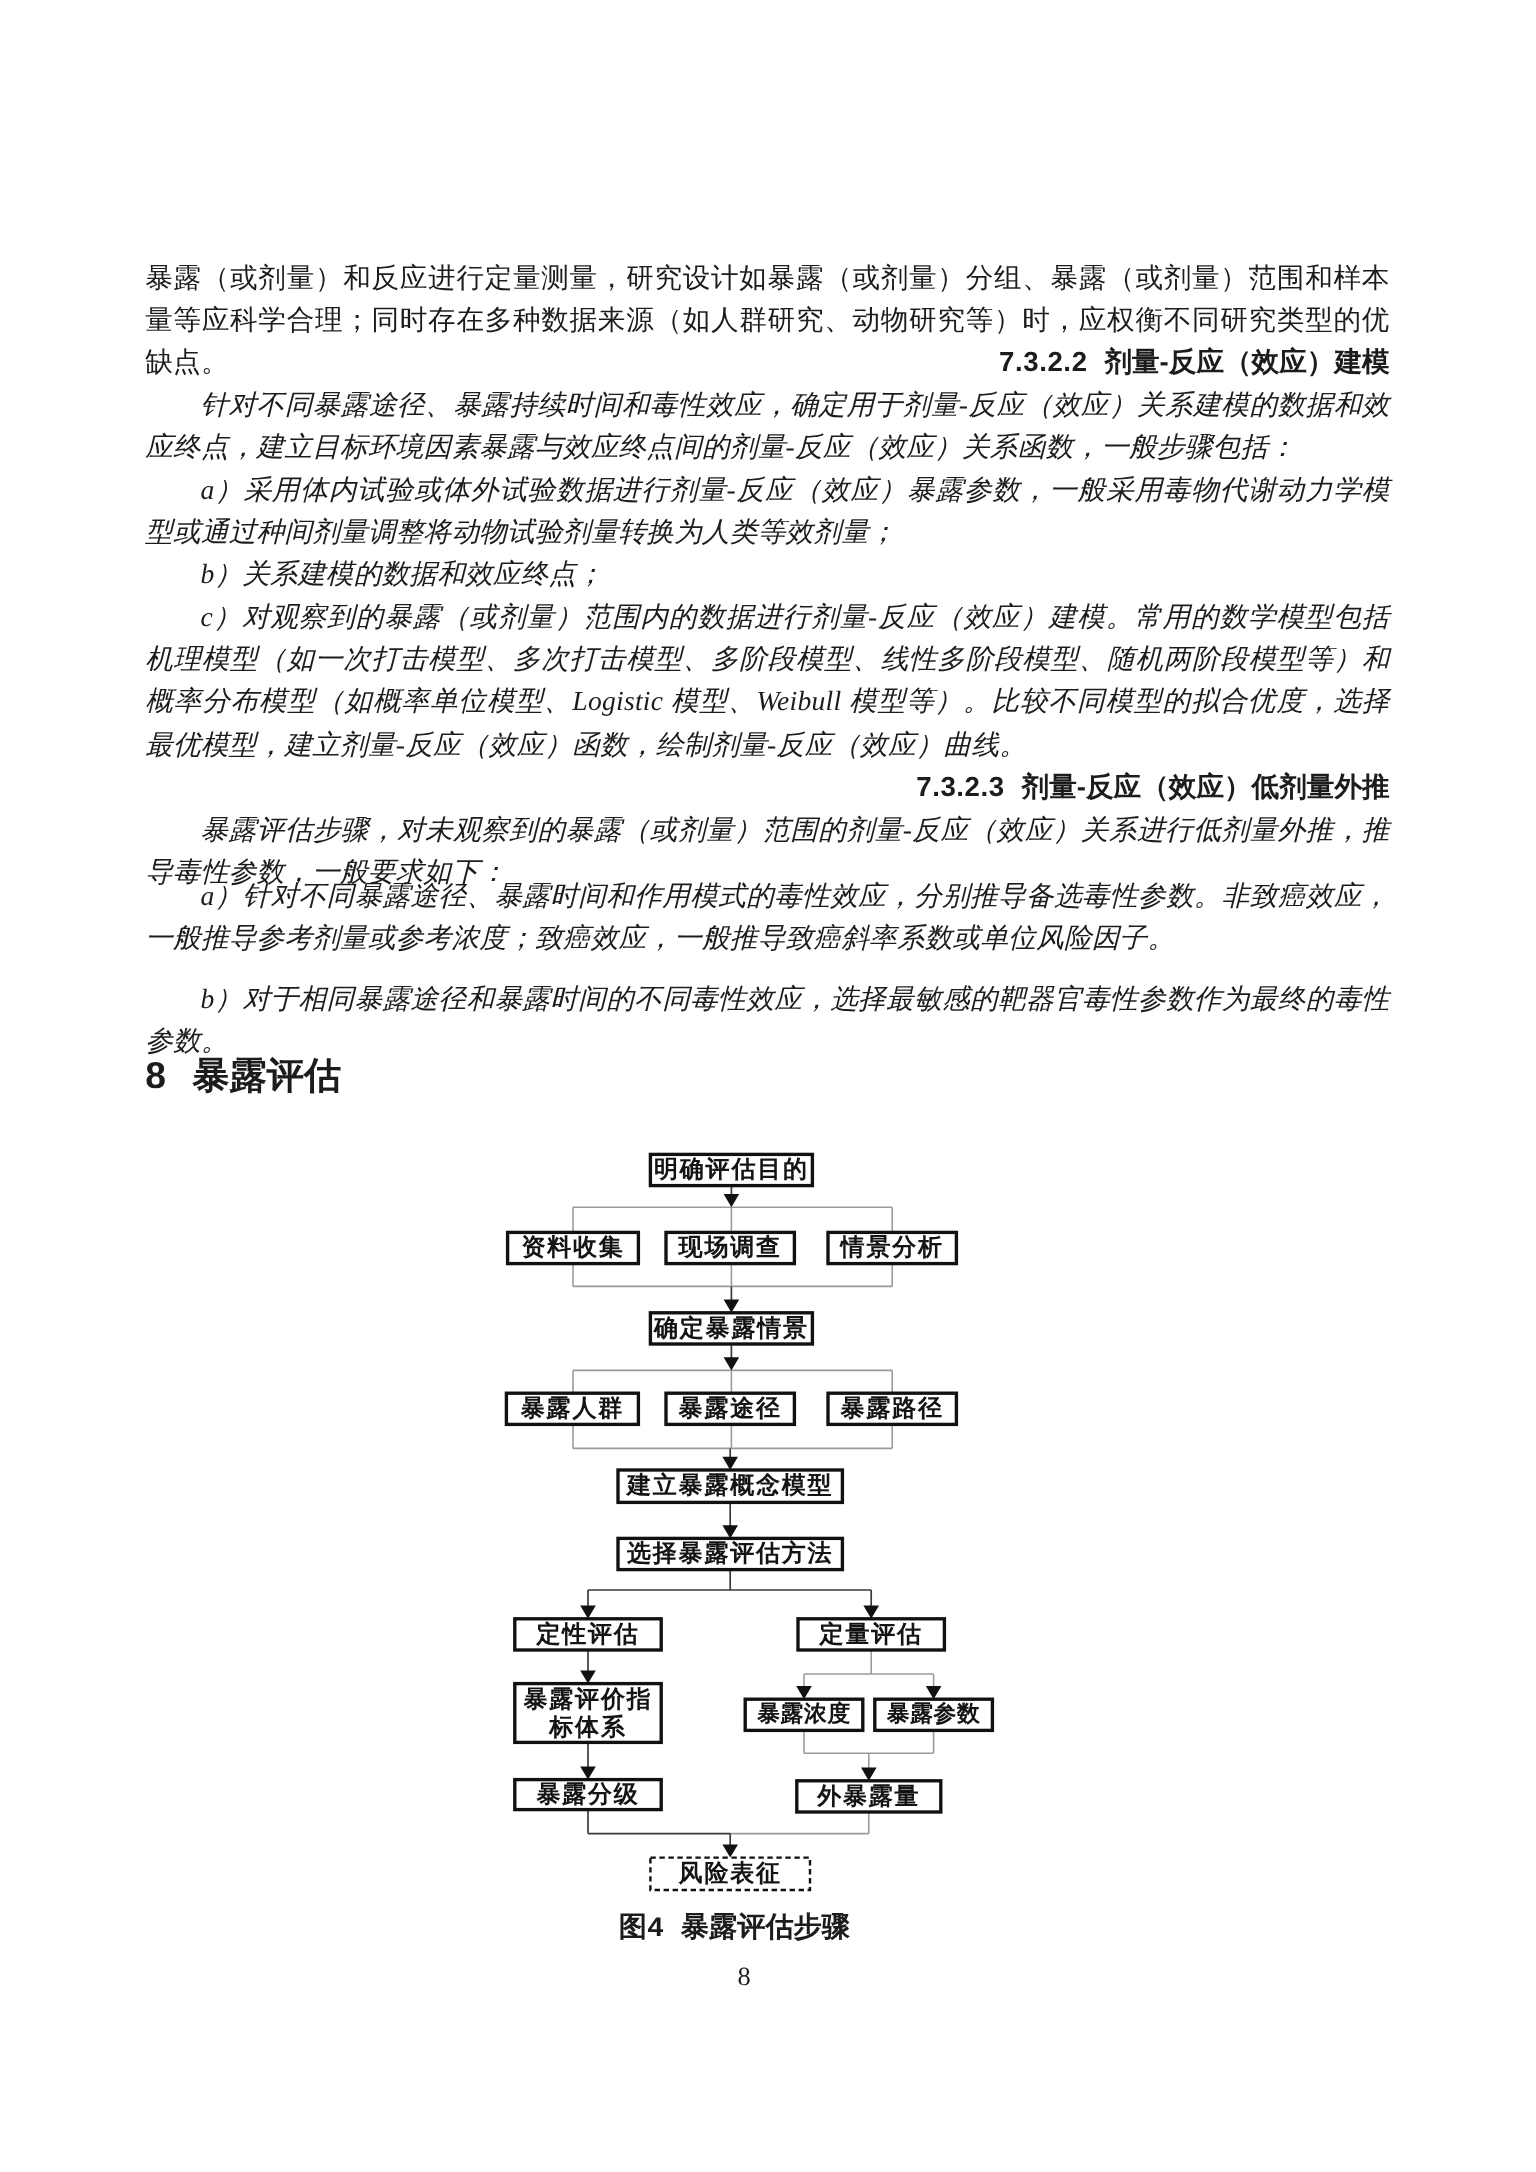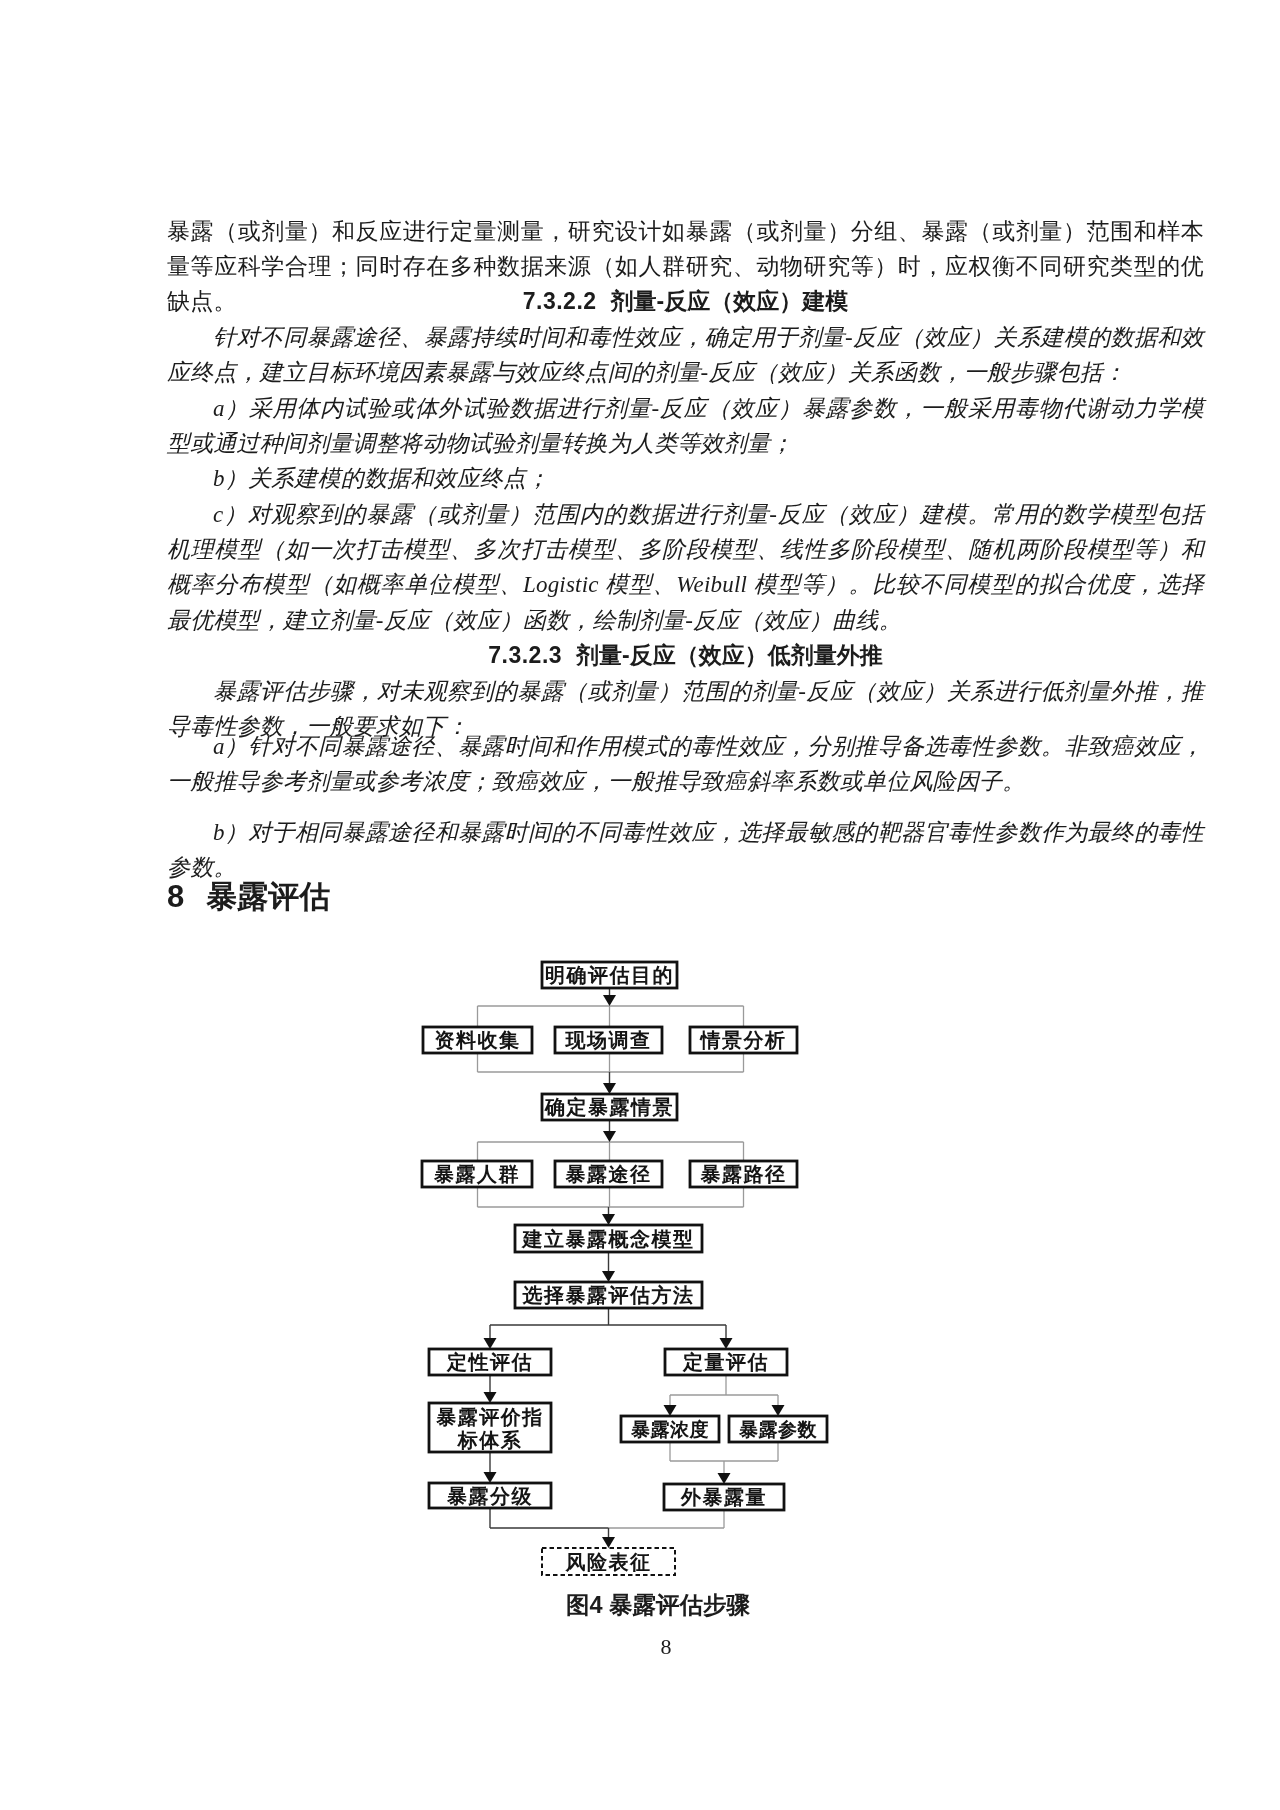--- a/index.html
+++ b/index.html
@@ -4,47 +4,47 @@
 <style>
   html,body { margin:0; padding:0; }
   body {
     width:1280px; height:1810px;
     background:#ffffff;
     position:relative;
     font-family:"Liberation Serif","DejaVu Serif",serif;
     color:#1c1c1c;
     overflow:hidden;
   }
-  .abs { position:absolute;margin-left:46px; }
+  .abs { position:absolute; }
   .tb {
     left:121px; width:1037px;
     font-size:23px; line-height:35.4px;
     text-align:justify;
     letter-spacing:0.2px;
   }
   .tb p { margin:0; }
   .ind { text-indent:46px;font-style:italic; }
   .doc-h {
     left:121px; width:1037px;
     font-family:"Liberation Sans","DejaVu Sans",sans-serif;
     font-weight:bold;
     font-size:23px; line-height:35.4px;
-    text-align:center;
+    text-align:right;
   }
   .doc-h .h-num { display:inline-block; margin-right:14px; letter-spacing:0.5px; }
   .sec8 {
     left:121px; width:600px; top:883px;
     font-family:"Liberation Sans","DejaVu Sans",sans-serif;
     font-weight:bold; font-size:31px; line-height:28px;
   }
   .sec8 .h-num { display:inline-block; margin-right:22px; }
   .caption {
     left:0; width:1224px; top:1589px;
     text-align:center;
-    font-family:Liberation Sans, sans-serif;
+    font-family:Liberation Mono, monospace;
     font-weight:bold; font-size:23.5px;
   }
   .pagenum {
     left:0; width:1240px; top:1634px;
     text-align:center;
     font-size:22px;
   }
   svg { position:absolute; left:0; top:950px; }
   .node-box { fill:#ffffff; stroke:#111111; stroke-width:2.8; }
   .node-box-dashed { fill:#ffffff; stroke:#111111; stroke-width:2; stroke-dasharray:4.5 3; }

